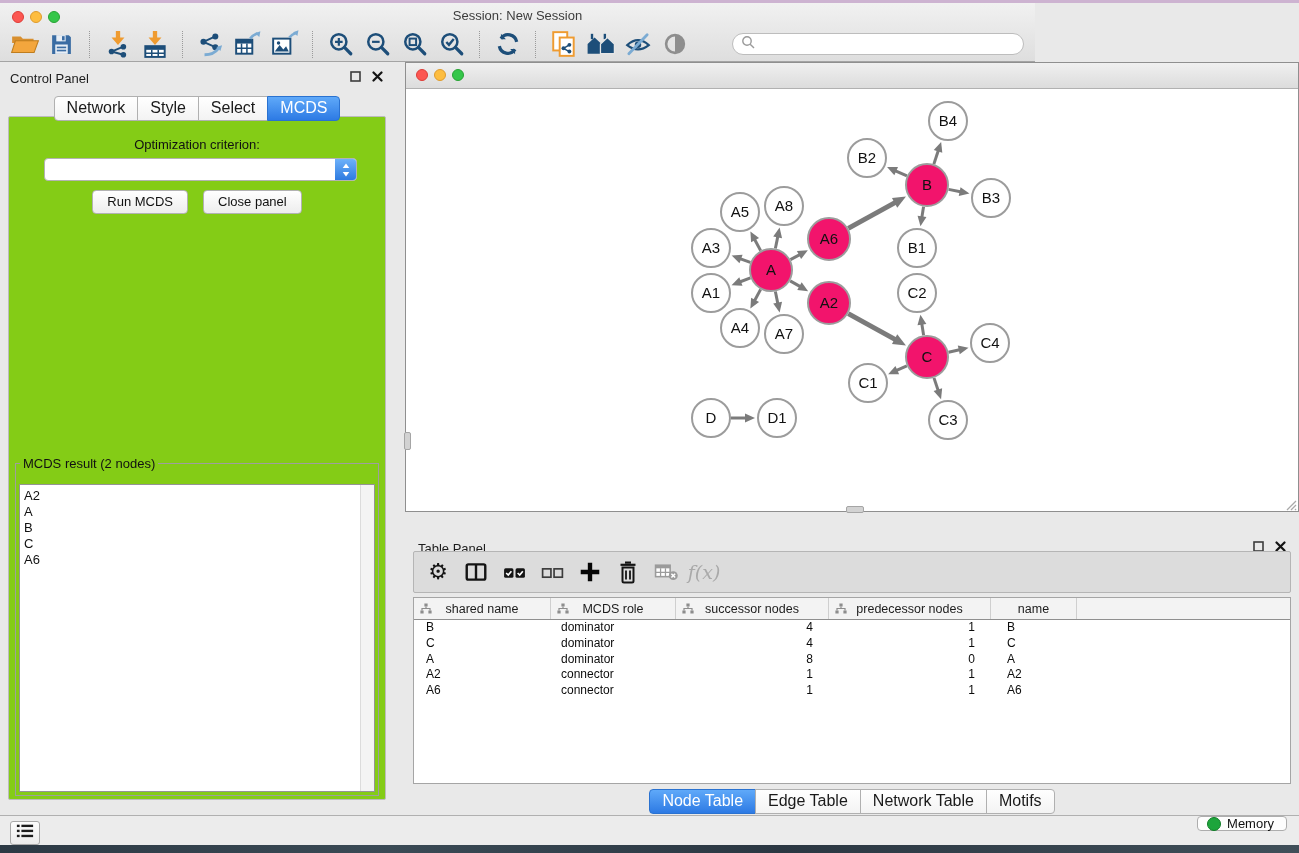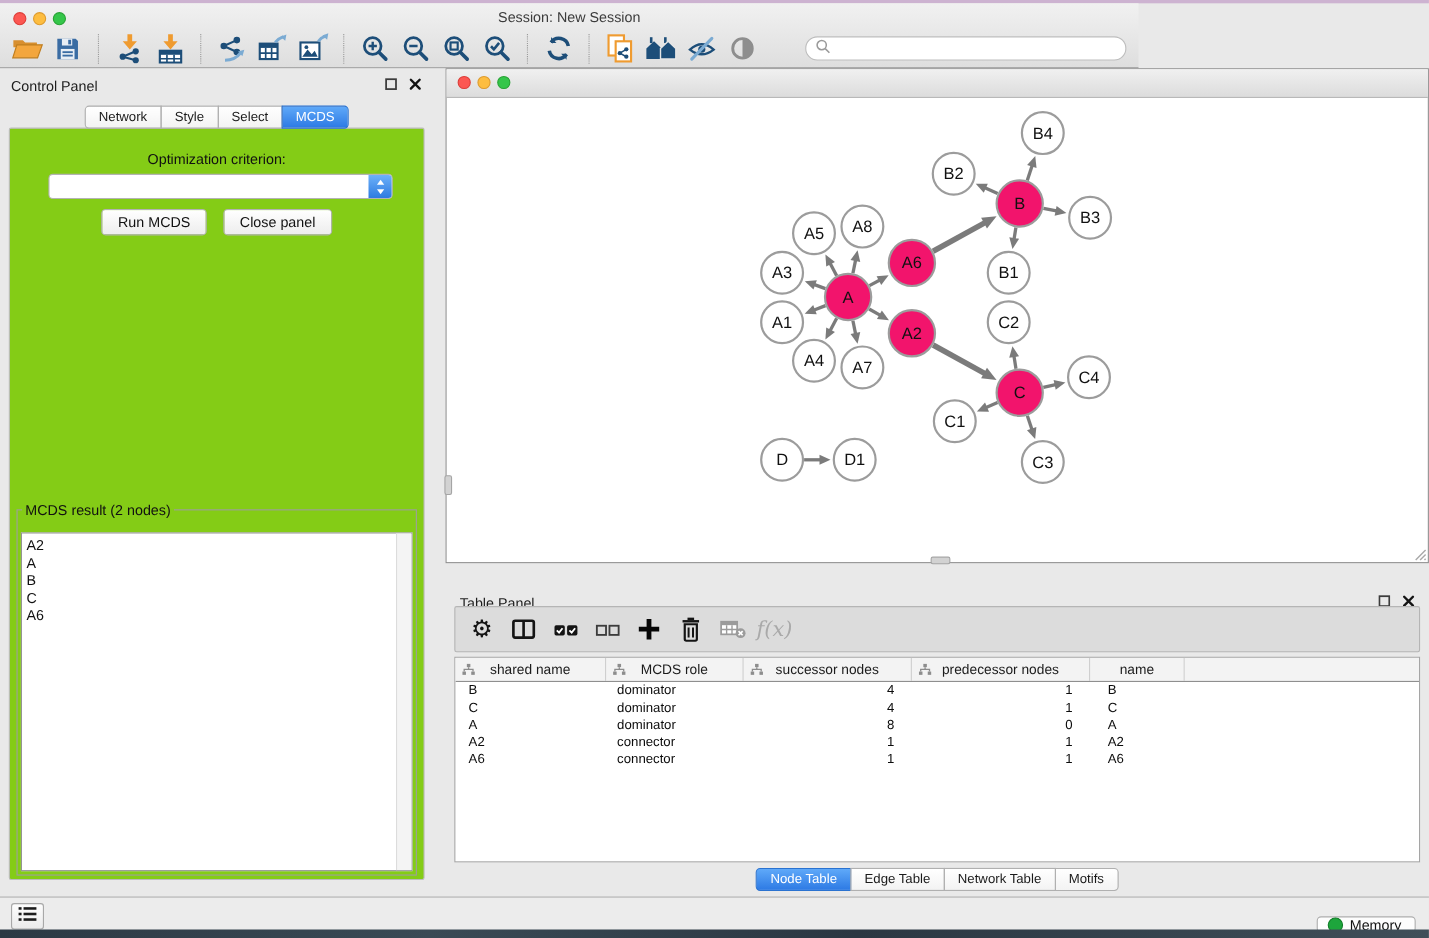--- a/index.html
+++ b/index.html
@@ -29,21 +29,21 @@
   #search-input{border:none;outline:none;flex:1;font-size:12px;background:transparent;margin-left:5px;height:16px;}
   
   .panel-title{font-size:13px;color:#1d1d1d;}
   .ph-btns{position:absolute;display:flex;gap:9px;align-items:center;}
   .ph-btn{display:flex;align-items:center;justify-content:center;width:13px;height:13px;}
   
   #cp-title-row{position:absolute;left:0;top:70px;width:394px;height:20px;}
   #cp-title{position:absolute;left:10px;top:1px;}
   #cp-hbtns{right:10px;top:0;}
   #cp-tabs{position:absolute;left:0;top:96px;width:394px;display:flex;justify-content:center;z-index:5;}
-  .tab{font-size:12px;padding:2px 12px 3px;background:linear-gradient(#ffffff,#f3f3f3);
+  .tab{font-size:16px;padding:2px 12px 3px;background:linear-gradient(#ffffff,#f3f3f3);
       border:1px solid #b0b0b0;margin-left:-1px;color:#1a1a1a;white-space:nowrap;}
   .tab:first-child{border-radius:4px 0 0 4px;margin-left:0;}
   .tab:last-child{border-radius:0 4px 4px 0;}
   .tab.active{background:linear-gradient(#5fa9f9,#2d7ae4);color:#fff;border-color:#2a72d0;}
   #cp-content{position:absolute;left:8px;top:116px;width:378px;height:684px;background:#84cc16;
       border:1px solid #bcbcbc;border-radius:2px;box-sizing:border-box;}
   #opt-label{position:absolute;left:0;top:20px;width:100%;text-align:center;font-size:13px;color:#111;}
   #combo{position:absolute;left:35px;top:41px;width:313px;height:23px;background:#fff;border:1px solid #b3b3b3;
       border-radius:4px;box-sizing:border-box;display:flex;align-items:center;}
   #combo-text{font-size:13px;color:#111;padding-left:8px;flex:1;white-space:nowrap;overflow:hidden;}
@@ -87,21 +87,21 @@
   .th .hicon{position:absolute;left:6px;top:5px;}
   .th.filler{flex:1;border-right:none;}
   .tr{display:flex;height:15.8px;}
   .td{font-size:12px;color:#0c0c0c;line-height:15.8px;box-sizing:border-box;white-space:nowrap;overflow:hidden;}
   #tp-tabs{position:absolute;left:0;top:277px;width:100%;display:flex;justify-content:center;}
   
   #status-bar{position:absolute;left:0;top:815px;width:1299px;height:30px;background:#ececec;
       border-top:1px solid #b0b0b0;box-sizing:border-box;}
   #list-btn{position:absolute;left:10px;top:5px;width:28px;height:22px;background:linear-gradient(#fdfdfd,#ebebeb);
       border:1px solid #a8a8a8;border-radius:3px;display:flex;align-items:center;justify-content:center;}
-  #memory-btn{position:absolute;right:12px;top:17px;height:15px;padding:0 12px 0 9px;background:#fdfdfd;
+  #memory-btn{position:absolute;right:12px;top:0;height:15px;padding:0 12px 0 9px;background:#fdfdfd;
       border:1px solid #adadad;border-radius:4px;display:flex;align-items:center;gap:6px;box-sizing:border-box;}
   #mem-dot{width:12px;height:12px;border-radius:50%;border:1px solid #0f7d26;}
   #memory-label{font-size:13px;color:#111;}
 </style>
 </head>
 <body>
 
 <div id="top-strip"></div>
 
 <div id="chrome">

